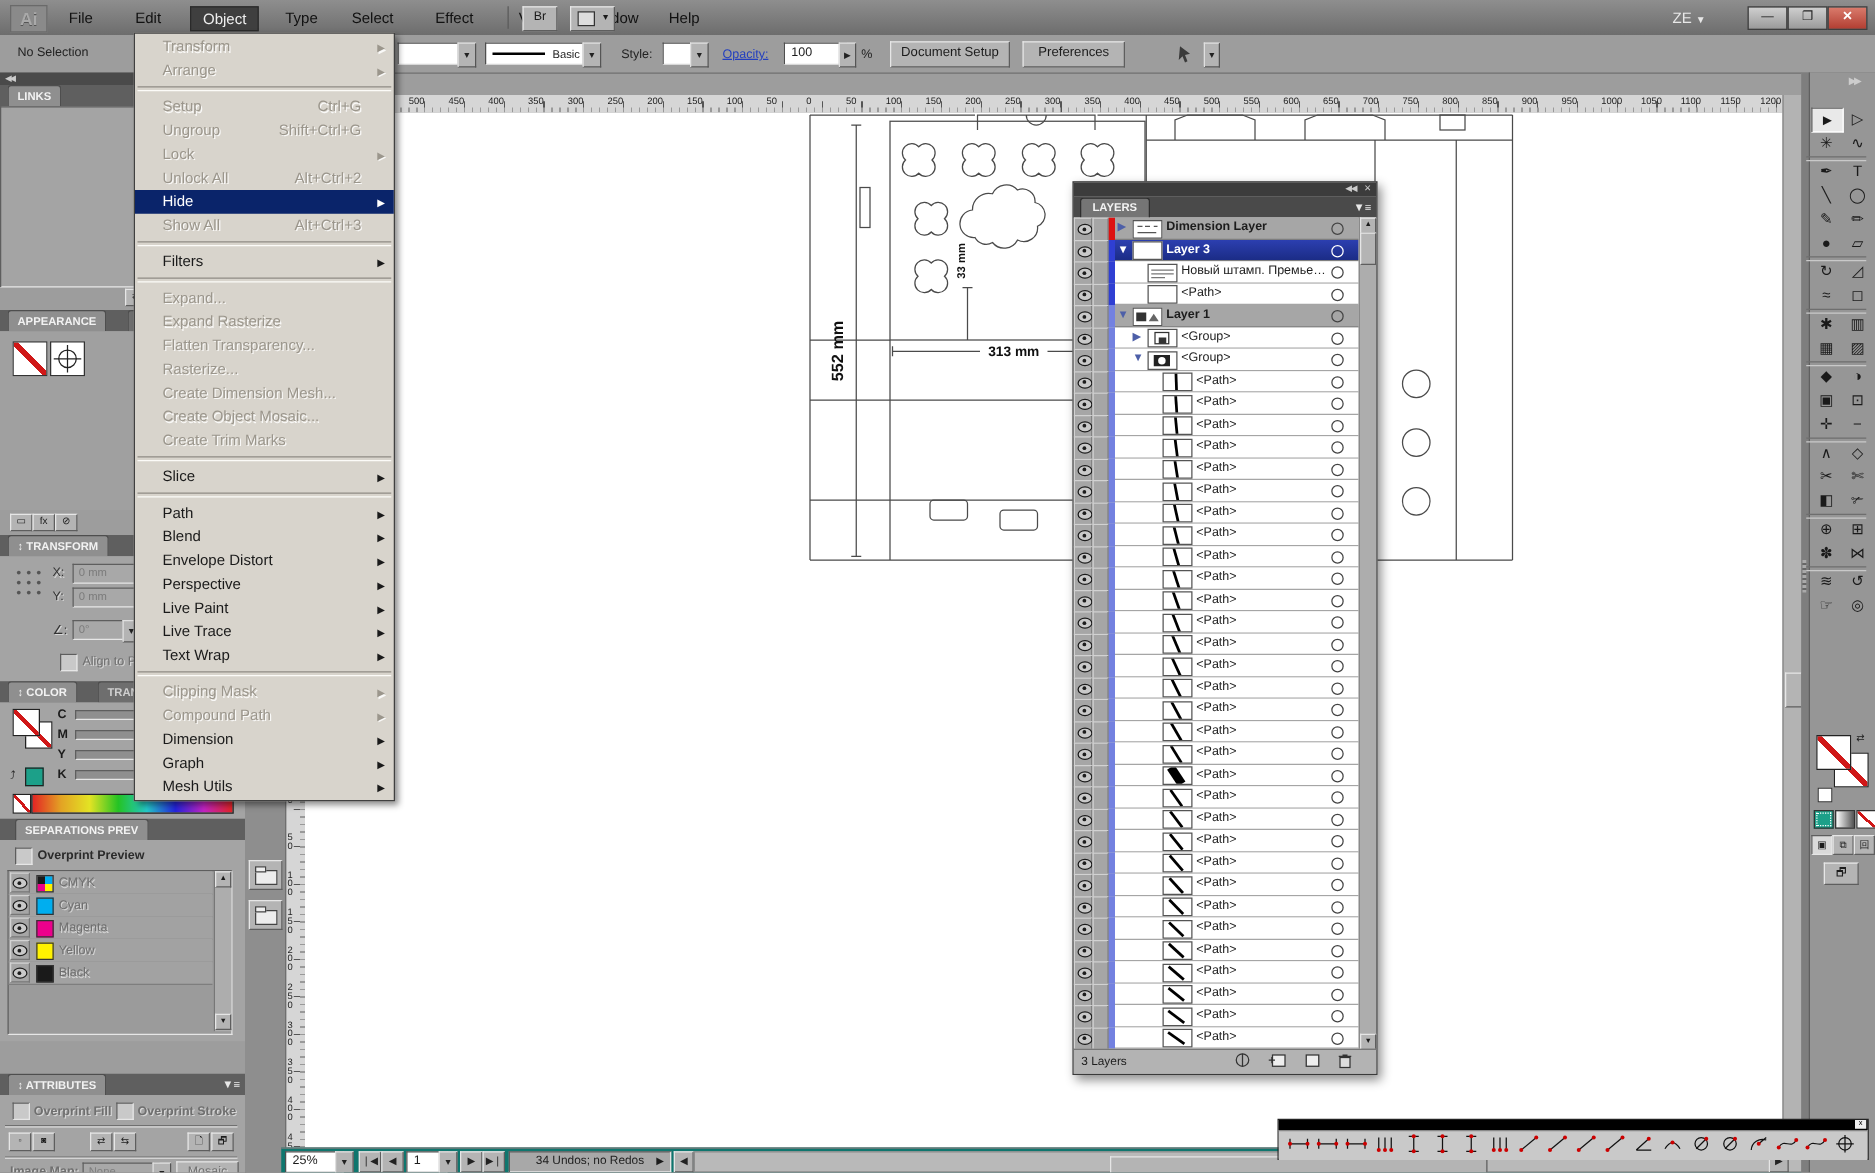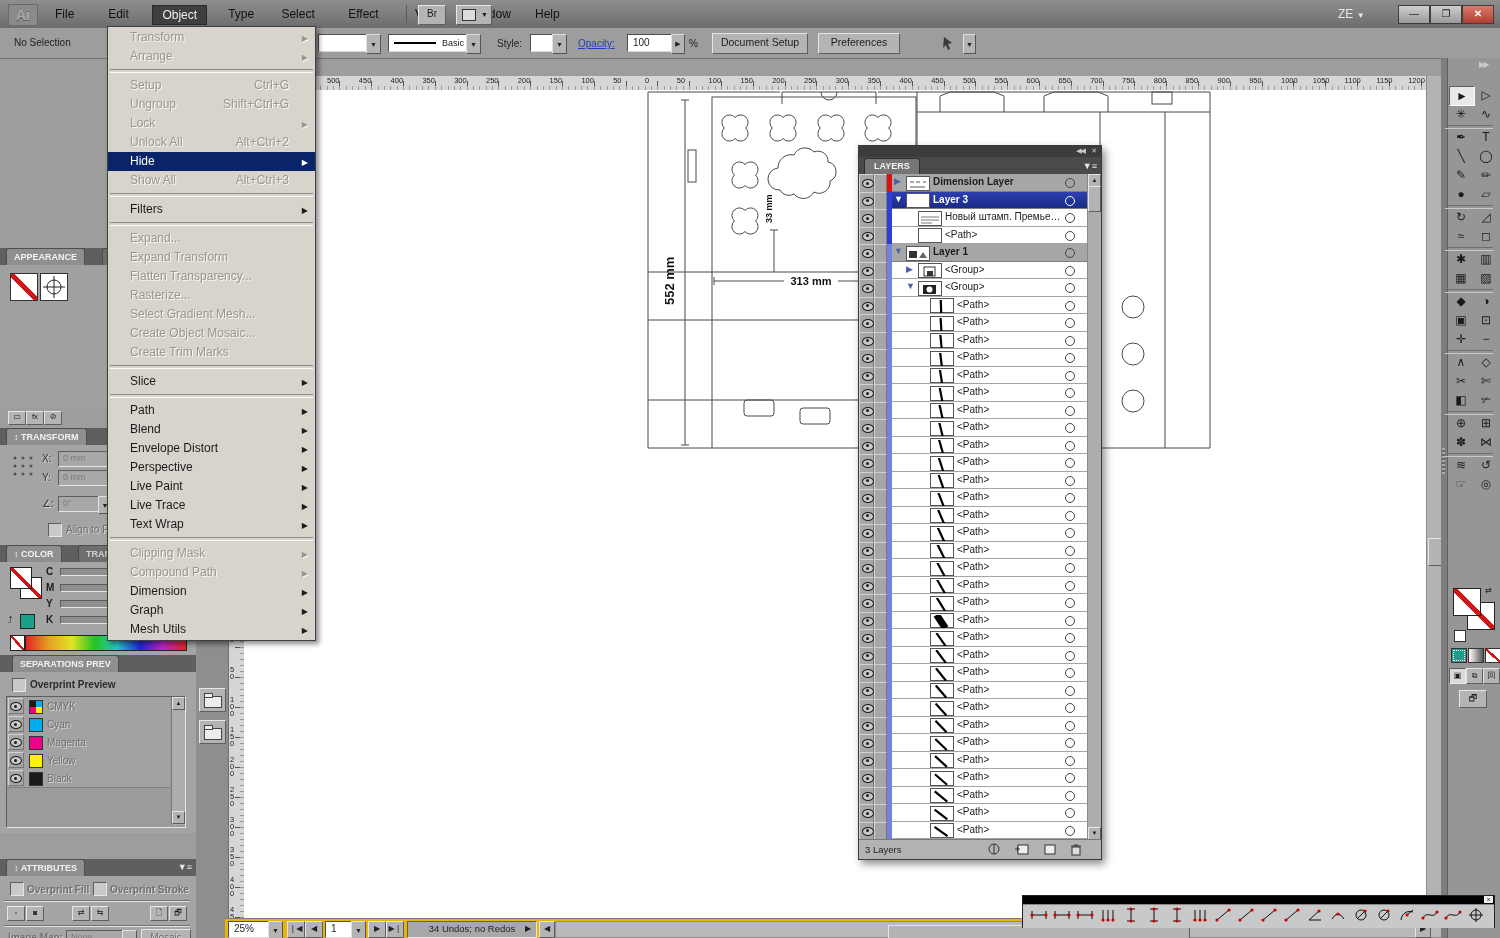--- a/index.html
+++ b/index.html
@@ -46,21 +46,21 @@
     background-image:repeating-linear-gradient(0deg,#9A9A9A 0 1px,transparent 1px 6px),
                      repeating-linear-gradient(0deg,#555 0 1px,transparent 1px 30px);
     background-size:4px 100%,9px 100%;background-position:top right;background-repeat:repeat-y;}
   .vrlab{position:absolute;left:2px;font-size:7.5px;line-height:7px;color:#222;white-space:pre-line;}
   #ruler-corner{left:228px;top:76px;width:16px;height:14px;background:#C2C2C2;border:1px solid #7A7A7A;}
   
   #canvas{left:244px;top:90px;width:1182px;height:828px;background:#FFF;overflow:hidden;}
   
   #vscroll{left:1426px;top:76px;width:15px;height:842px;background:#B3B3B3;border-left:1px solid #8A8A8A;}
   #vthumb{left:1px;top:462px;width:12px;height:26px;}
-  #statusbar{left:225px;top:918px;width:1216px;height:20px;background:#eab308;border-top:1px solid #7C7C7C;}
+  #statusbar{left:225px;top:918px;width:1216px;height:20px;background:#0f766e;border-top:1px solid #7C7C7C;}
   .sb-btn{position:absolute;top:2px;height:15px;font-size:8px;text-align:center;color:#222;}
   #hscroll-track{left:330px;top:2px;width:1078px;height:15px;background:#B9B9B9;border:1px solid #8C8C8C;}
   #hscroll-thumb{left:332px;top:3px;width:300px;height:13px;}
   
   .panel{position:absolute;left:0;width:196px;background:#9D9D9D;border-right:1px solid #6F6F6F;}
   .ptabrow{position:absolute;left:0;top:0;width:100%;height:17px;background:#5F5F5F;}
   .ptab{position:absolute;top:0;height:16px;background:#8F8F8F;border:1px solid #4E4E4E;border-bottom:none;
         border-radius:3px 3px 0 0;color:#F2F2F2;font-size:9px;font-weight:bold;line-height:16px;padding:0 7px;}
   .ptab.inactive{background:#6E6E6E;color:#CFCFCF;}
   .pbody{position:absolute;left:0;width:100%;background:#A4A4A4;}
@@ -338,20 +338,34 @@
       <text transform="translate(430,215) rotate(-90)" font-size="13" font-weight="bold" fill="#111">552 mm</text>
       <text x="567" y="195" text-anchor="middle" font-size="11" font-weight="bold" fill="#111">313 mm</text>
       <text transform="translate(528,133) rotate(-90)" font-size="9" font-weight="bold" fill="#111">33 mm</text>
     </svg>
   </div>
 
   <div class="ab" id="vscroll">
     <div class="ab raised" id="vthumb"></div>
   </div>
 
+  <div class="panel" style="top:58px;height:190px;">
+    <div style="position:absolute;top:0;width:100%;height:10px;background:#4A4A4A;">
+      <span style="position:absolute;left:4px;top:1px;font-size:7px;color:#CCC;letter-spacing:-2px;">◀◀</span>
+    </div>
+    <div class="ptabrow" style="top:10px;">
+      <span class="ptab" style="left:6px;">LINKS</span>
+    </div>
+    <div class="pbody sunken" style="top:27px;height:143px;"></div>
+    <div style="position:absolute;top:170px;width:100%;height:20px;">
+      <span class="raised ab" style="left:100px;top:3px;width:16px;height:12px;font-size:8px;text-align:center;">⇄</span>
+      <span class="raised ab" style="left:118px;top:3px;width:16px;height:12px;font-size:8px;text-align:center;">→</span>
+      <span class="raised ab" style="left:136px;top:3px;width:16px;height:12px;font-size:8px;text-align:center;">↻</span>
+    </div>
+  </div>
 
   <div class="panel" style="top:248px;height:180px;">
     <div class="ptabrow">
       <span class="ptab" style="left:6px;">APPEARANCE</span>
       <span class="ptab inactive" style="left:102px;">SWA</span>
     </div>
     <div class="pbody" style="top:17px;height:143px;background:#A0A0A0;">
       <span class="ab slash" style="left:10px;top:8px;width:26px;height:26px;border:1px solid #333;"></span>
       <span class="ab" style="left:40px;top:8px;width:26px;height:26px;background:#FFF;border:1px solid #333;">
         <svg width="26" height="26">
@@ -1181,24 +1195,24 @@
       <div class="mi dis "><span>Setup</span><span class="sc">Ctrl+G</span></div>
       <div class="mi dis "><span>Ungroup</span><span class="sc">Shift+Ctrl+G</span></div>
       <div class="mi dis "><span>Lock</span><span class="sub">▶</span></div>
       <div class="mi dis "><span>Unlock All</span><span class="sc">Alt+Ctrl+2</span></div>
       <div class="mi  hl"><span>Hide</span><span class="sub">▶</span></div>
       <div class="mi dis "><span>Show All</span><span class="sc">Alt+Ctrl+3</span></div>
       <div class="msep"></div>
       <div class="mi  "><span>Filters</span><span class="sub">▶</span></div>
       <div class="msep"></div>
       <div class="mi dis "><span>Expand...</span></div>
-      <div class="mi dis "><span>Expand Transform</span></div>
+      <div class="mi dis "><span>Expand Rasterize</span></div>
       <div class="mi dis "><span>Flatten Transparency...</span></div>
       <div class="mi dis "><span>Rasterize...</span></div>
-      <div class="mi dis "><span>Select Gradient Mesh...</span></div>
+      <div class="mi dis "><span>Create Dimension Mesh...</span></div>
       <div class="mi dis "><span>Create Object Mosaic...</span></div>
       <div class="mi dis "><span>Create Trim Marks</span></div>
       <div class="msep"></div>
       <div class="mi  "><span>Slice</span><span class="sub">▶</span></div>
       <div class="msep"></div>
       <div class="mi  "><span>Path</span><span class="sub">▶</span></div>
       <div class="mi  "><span>Blend</span><span class="sub">▶</span></div>
       <div class="mi  "><span>Envelope Distort</span><span class="sub">▶</span></div>
       <div class="mi  "><span>Perspective</span><span class="sub">▶</span></div>
       <div class="mi  "><span>Live Paint</span><span class="sub">▶</span></div>

